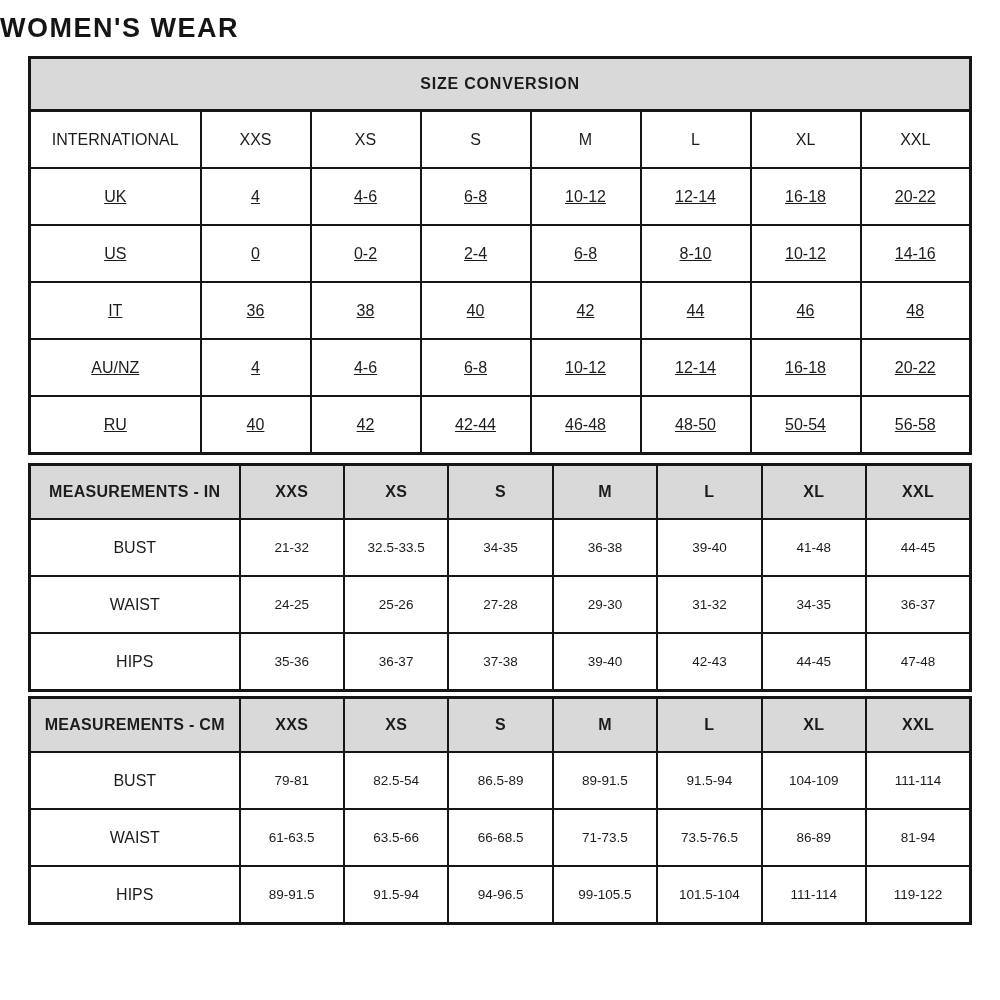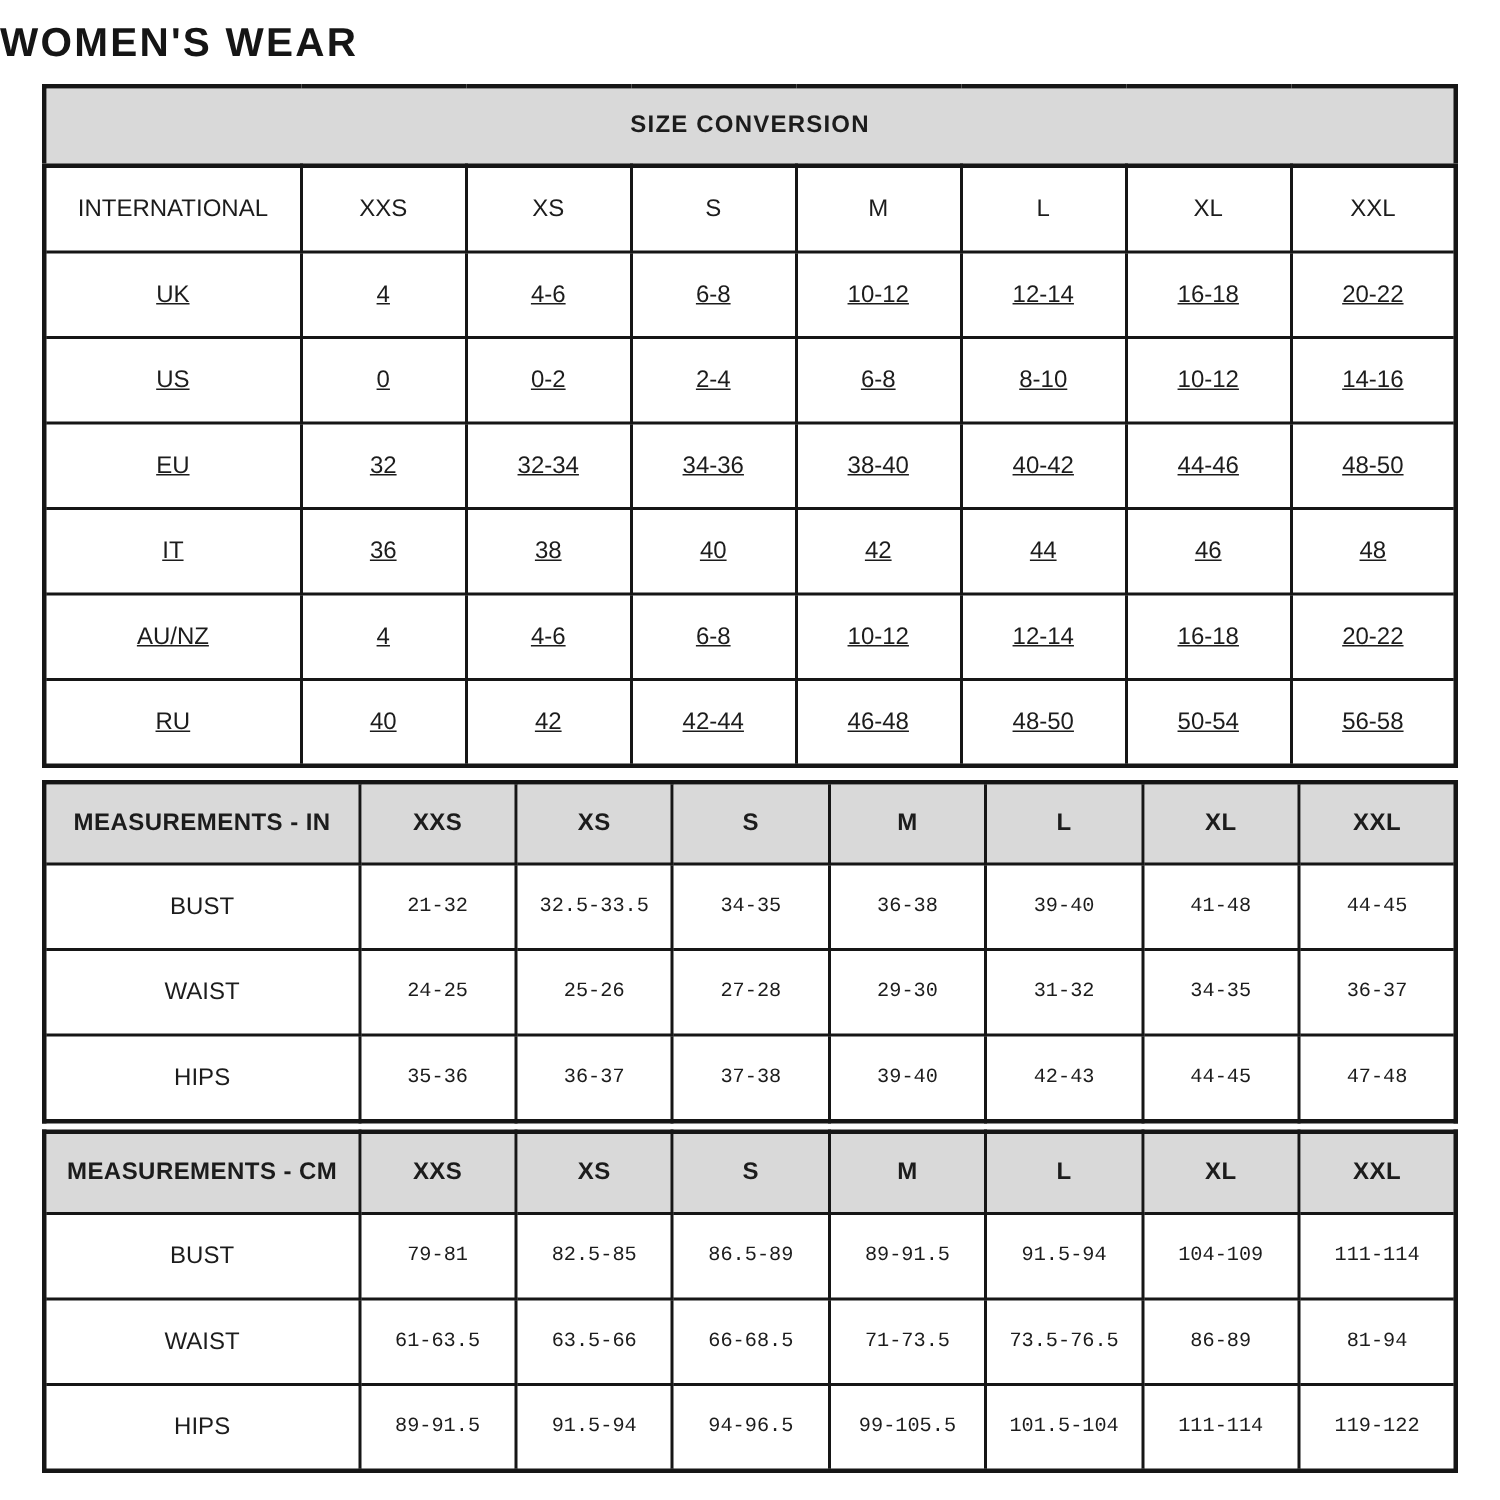--- a/index.html
+++ b/index.html
@@ -49,21 +49,21 @@
   .t1 .datarow td{height:55px;font-size:16px;text-decoration:underline;}
   .t2 .ghdr td,.t3 .ghdr td{
     background:#d9d9d9;
     height:52px;
     font-weight:700;
     font-size:16px;
     letter-spacing:0.3px;
   }
   .t2 .datarow td,.t3 .datarow td{height:55px;}
   .t2 .label,.t3 .label{font-size:16px;}
-  .t2 .val,.t3 .val{font-size:13.5px;font-family:Liberation Mono, monospace;}
+  .t2 .val,.t3 .val{font-size:13.5px;}
 </style>
 </head>
 <body style="background: rgb(255, 255, 255); color: rgb(28, 28, 28);">
 
 <div class="page">
 
   <h1 class="page-title">WOMEN'S WEAR</h1>
 
   <table class="t1">
     <colgroup>
@@ -96,30 +96,20 @@
         </tr>
         <tr class="datarow">
           <td class="label">US</td>
           <td class="val">0</td>
           <td class="val">0-2</td>
           <td class="val">2-4</td>
           <td class="val">6-8</td>
           <td class="val">8-10</td>
           <td class="val">10-12</td>
           <td class="val">14-16</td>
-        </tr>
-        <tr class="datarow">
-          <td class="label">EU</td>
-          <td class="val">32</td>
-          <td class="val">32-34</td>
-          <td class="val">34-36</td>
-          <td class="val">38-40</td>
-          <td class="val">40-42</td>
-          <td class="val">44-46</td>
-          <td class="val">48-50</td>
         </tr>
         <tr class="datarow">
           <td class="label">IT</td>
           <td class="val">36</td>
           <td class="val">38</td>
           <td class="val">40</td>
           <td class="val">42</td>
           <td class="val">44</td>
           <td class="val">46</td>
           <td class="val">48</td>
@@ -208,21 +198,21 @@
           <td class="hcell">XS</td>
           <td class="hcell">S</td>
           <td class="hcell">M</td>
           <td class="hcell">L</td>
           <td class="hcell">XL</td>
           <td class="hcell">XXL</td>
         </tr>
         <tr class="datarow">
           <td class="label">BUST</td>
           <td class="val">79-81</td>
-          <td class="val">82.5-85</td>
+          <td class="val">82.5-54</td>
           <td class="val">86.5-89</td>
           <td class="val">89-91.5</td>
           <td class="val">91.5-94</td>
           <td class="val">104-109</td>
           <td class="val">111-114</td>
         </tr>
         <tr class="datarow">
           <td class="label">WAIST</td>
           <td class="val">61-63.5</td>
           <td class="val">63.5-66</td>

